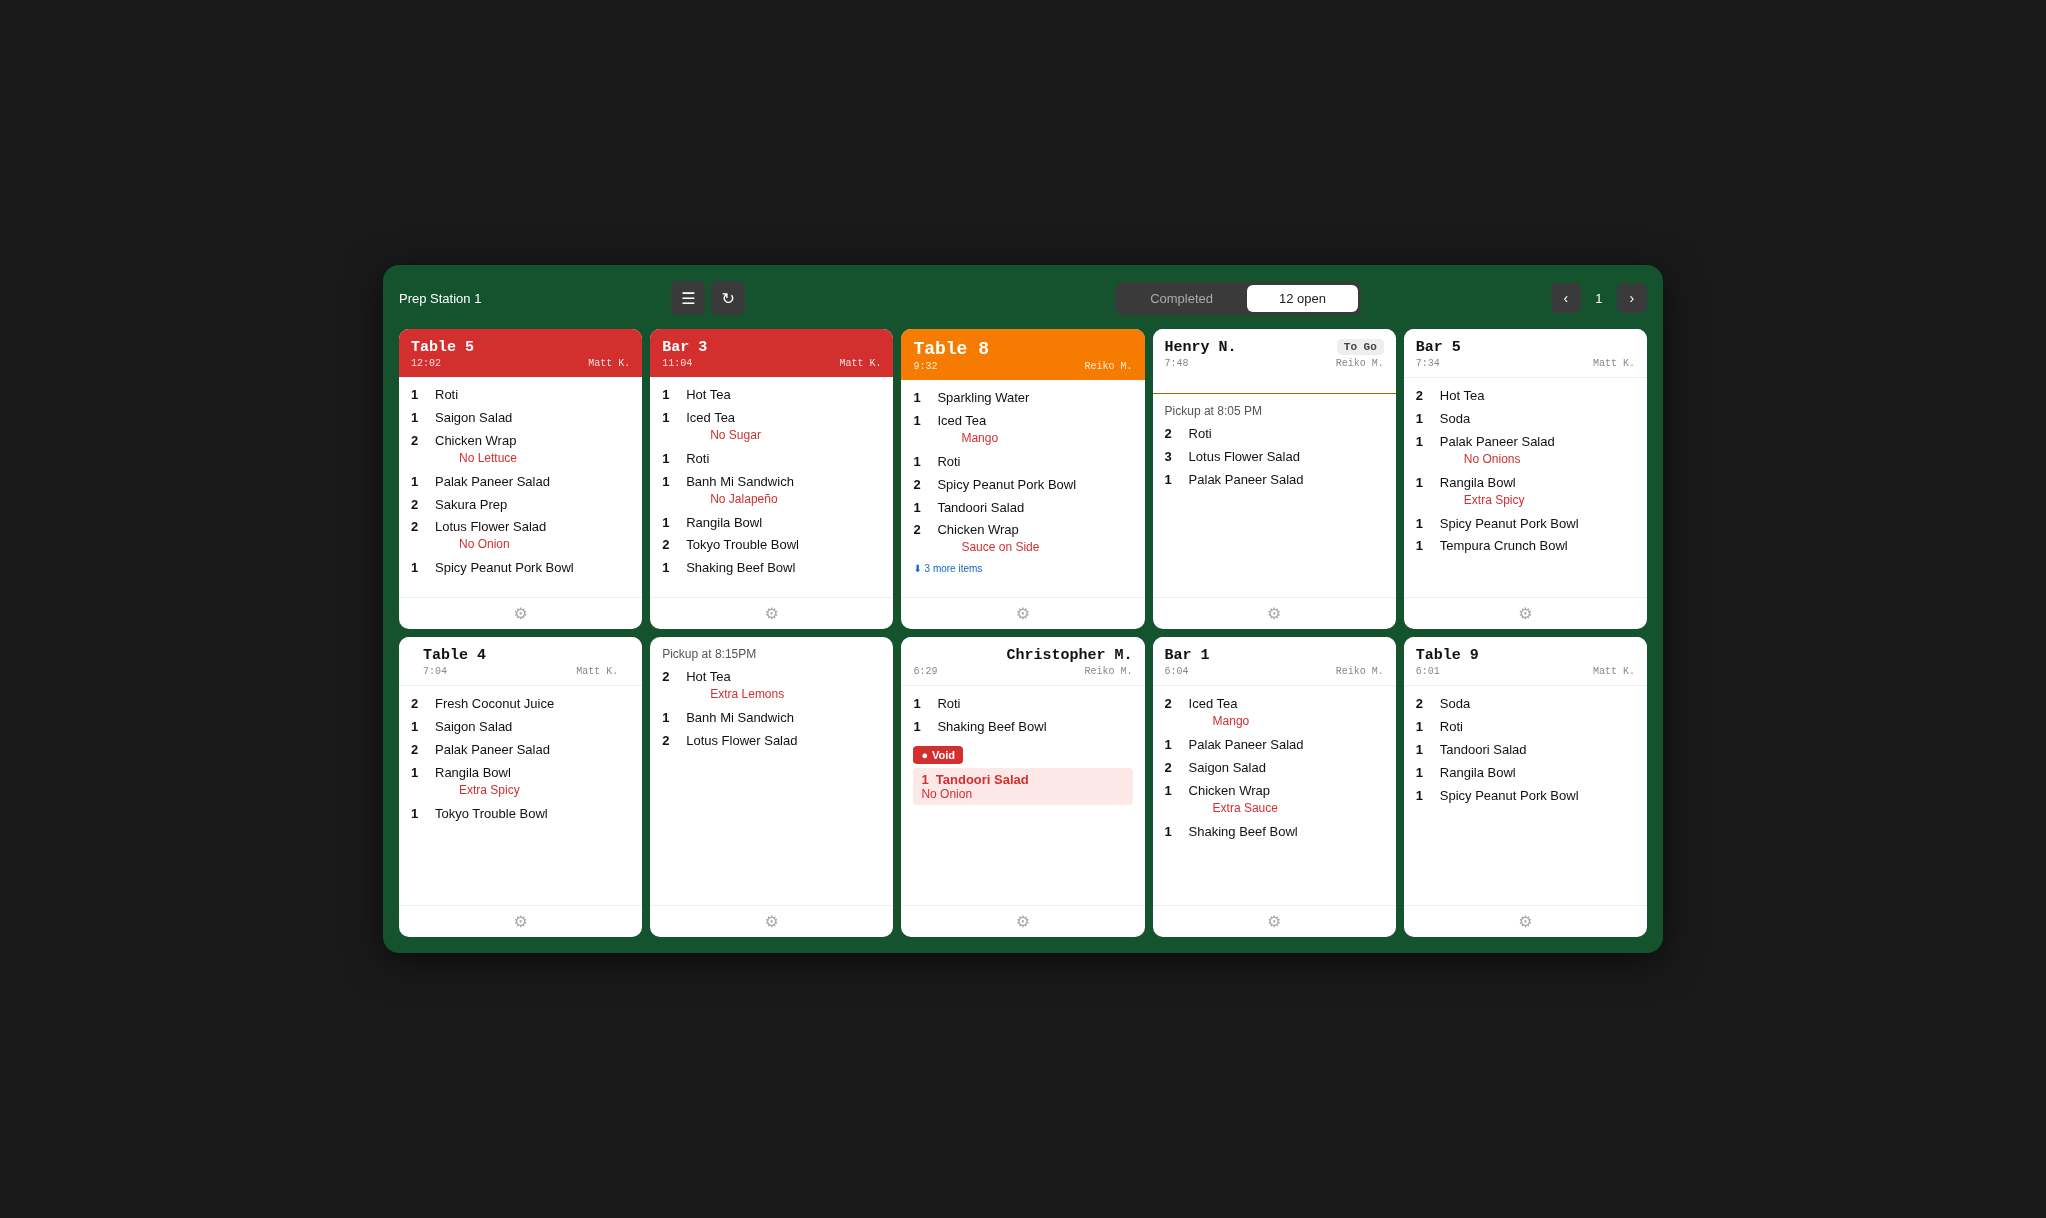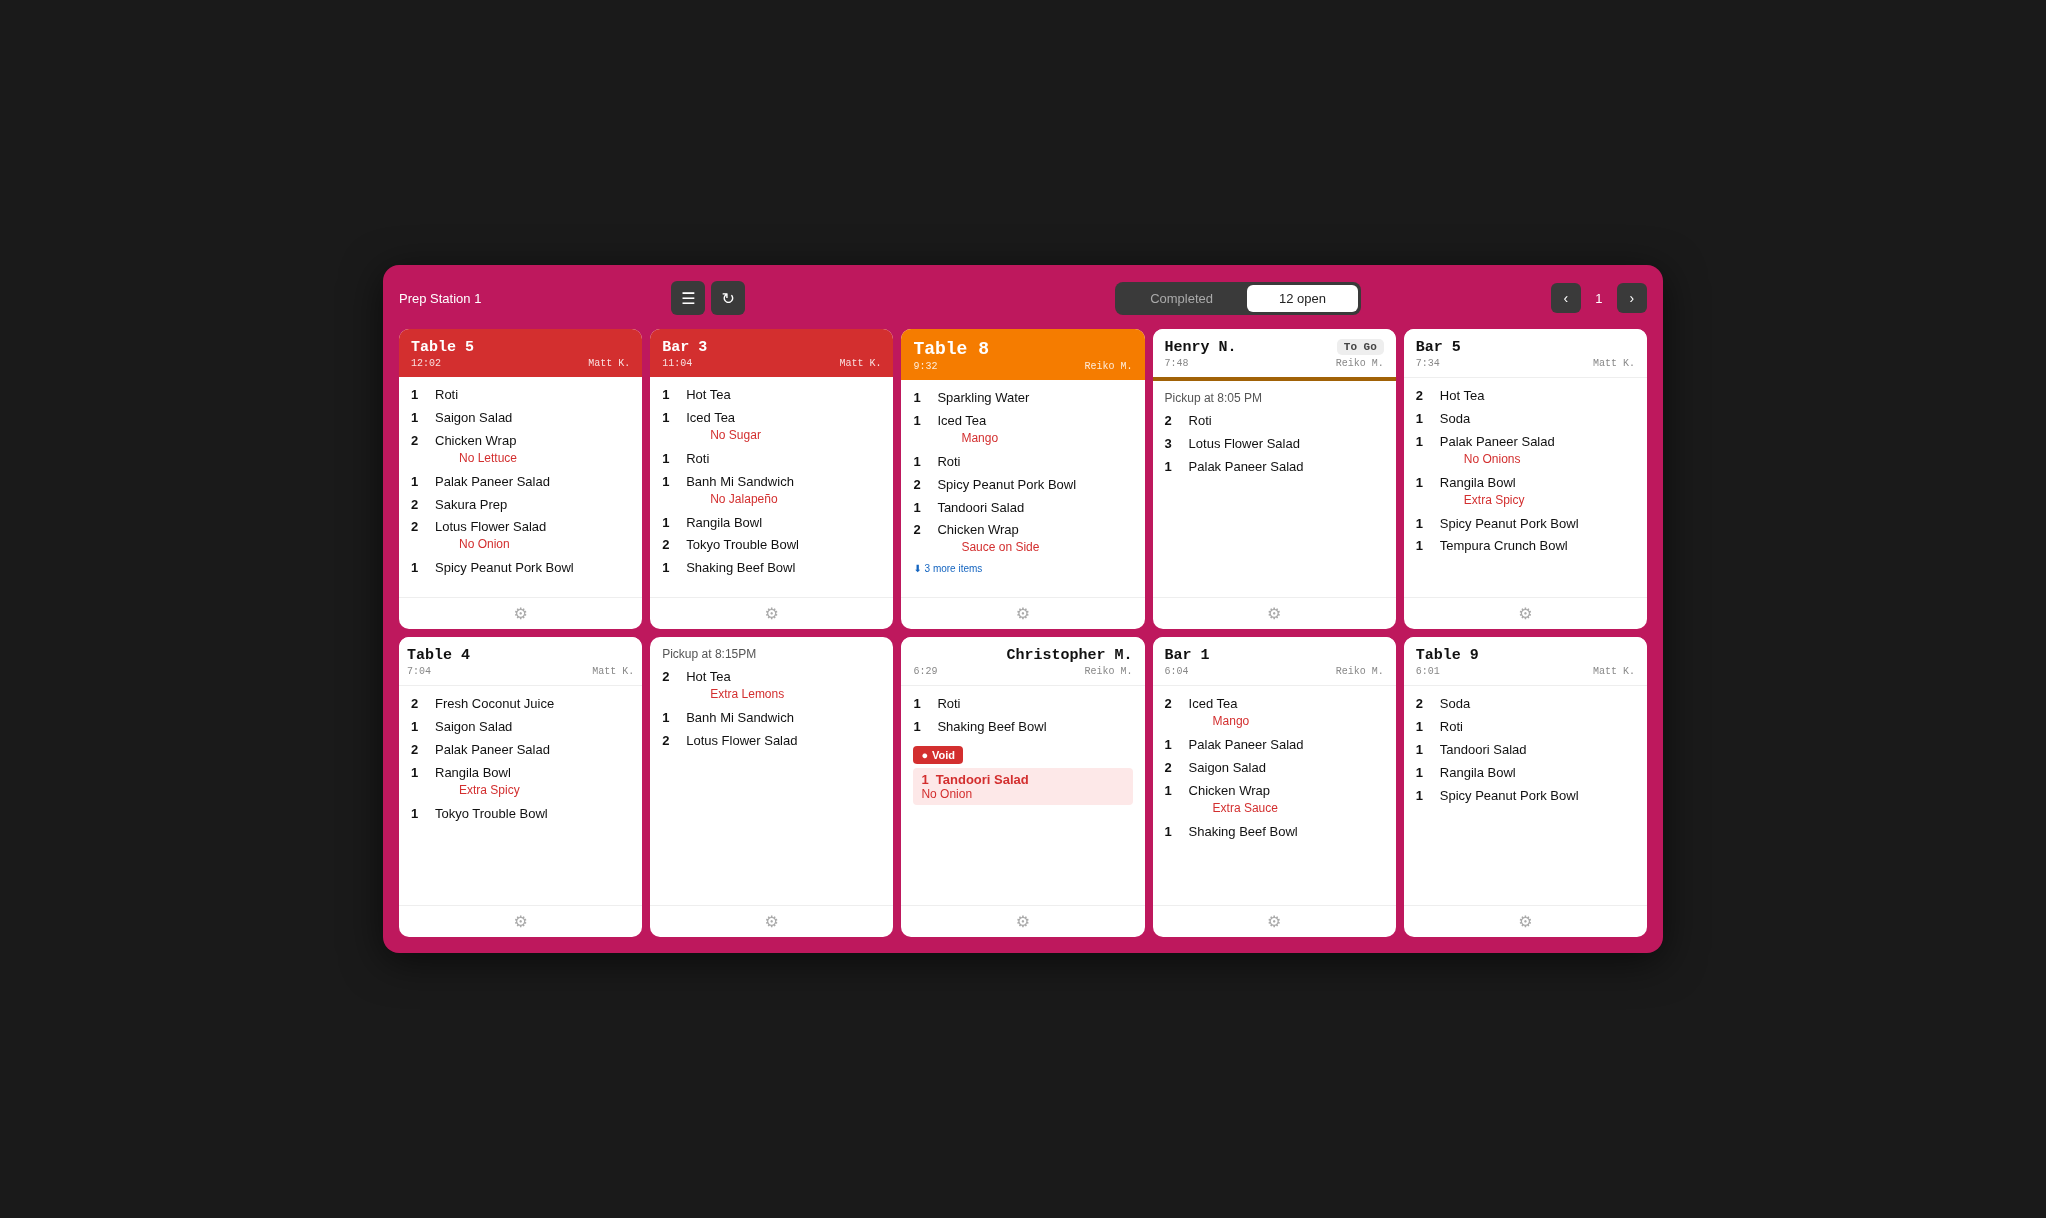--- a/index.html
+++ b/index.html
@@ -6,21 +6,21 @@
     body {
       background: #1a1a1a;
       font-family: -apple-system, BlinkMacSystemFont, 'Segoe UI', sans-serif;
       display: flex;
       align-items: center;
       justify-content: center;
       min-height: 100vh;
       padding: 20px;
     }
     .app-container {
-      background: #be185d;
+      background: #14532d;
       border-radius: 16px;
       width: 1280px;
       padding: 16px;
       box-shadow: 0 8px 40px rgba(0,0,0,0.6);
     }
     .icon-btn {
       background: #3a3a3a;
       border: none;
       border-radius: 6px;
       width: 34px;
@@ -374,21 +374,21 @@
         <div class="order-mod">Sauce on Side</div>
       </div>
     </div>
           <div class="more-items">⬇ 3 more items</div>
         </div>
     <div class="card-footer">
     <span class="gear-icon">⚙</span>
   </div>
   </div>
       <div class="card">
-    <div class="card-header" style="background:#fff; padding:10px 12px 8px; border-bottom:4px solid #a16207">
+    <div class="card-header" style="background:#fff; padding:10px 12px 24px; border-bottom:1px solid #a16207">
           <div style="display:flex; justify-content:space-between; align-items:flex-start;">
             <span style="font-size:15px; font-weight:700; color:#111;">Henry N.</span>
             <span style="font-size:11px; font-weight:600; color:#444; background:#eee; padding:2px 7px; border-radius:5px;">To Go</span>
           </div>
           <div style="display:flex; justify-content:space-between; margin-top:2px;">
             <span style="font-size:10px; color:#888;">7:48</span>
             <span style="font-size:10px; color:#888;">Reiko M.</span>
           </div>
         </div>
     <div class="card-body">
@@ -471,21 +471,21 @@
         <div class="order-name">Tempura Crunch Bowl</div>
 
       </div>
     </div>
         </div>
     <div class="card-footer">
     <span class="gear-icon">⚙</span>
   </div>
   </div>
       <div class="card">
-    <div class="card-header" style="background:#fff; padding:10px 8px 8px; border-bottom:1px solid #eee">
+    <div class="card-header" style="background:#fff; padding:10px 24px 8px; border-bottom:1px solid #eee">
           <div style="display:flex; justify-content:space-between; align-items:flex-start;">
             <span style="font-size:15px; font-weight:700; color:#111;">Table 4</span>
           </div>
           <div style="display:flex; justify-content:space-between; margin-top:2px;">
             <span style="font-size:10px; color:#888;">7:04</span>
             <span style="font-size:10px; color:#888;">Matt K.</span>
           </div>
         </div>
     <div class="card-body">
           <div class="order-item">

